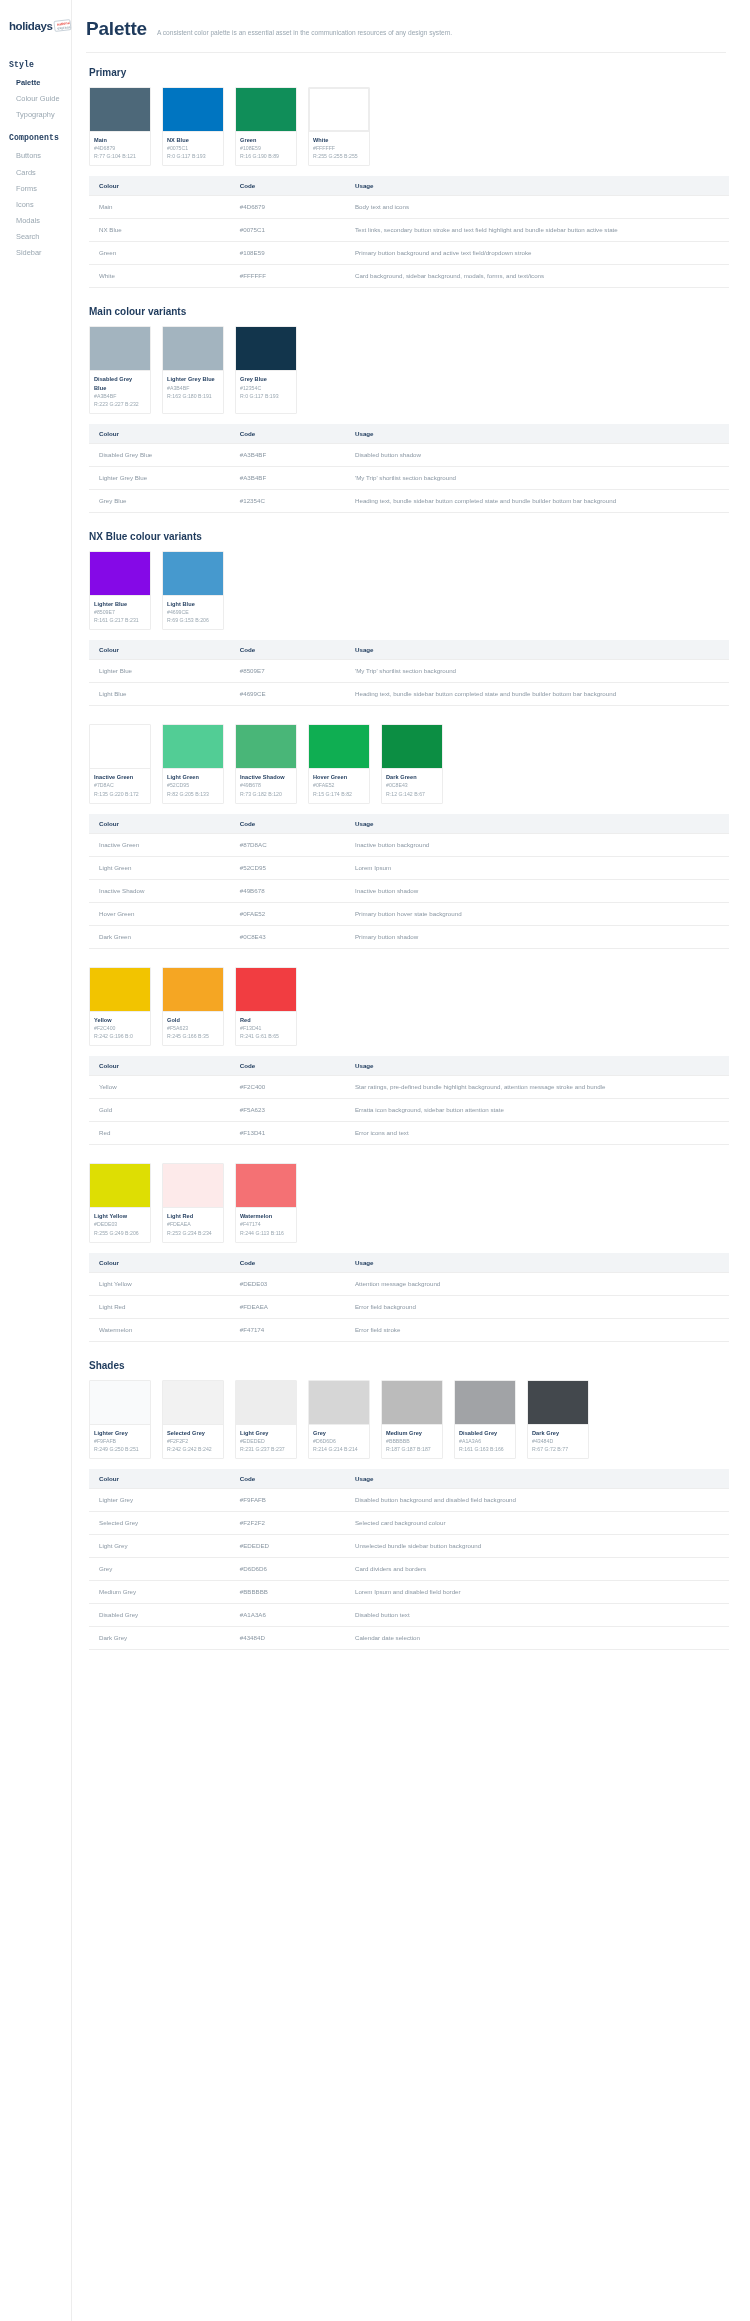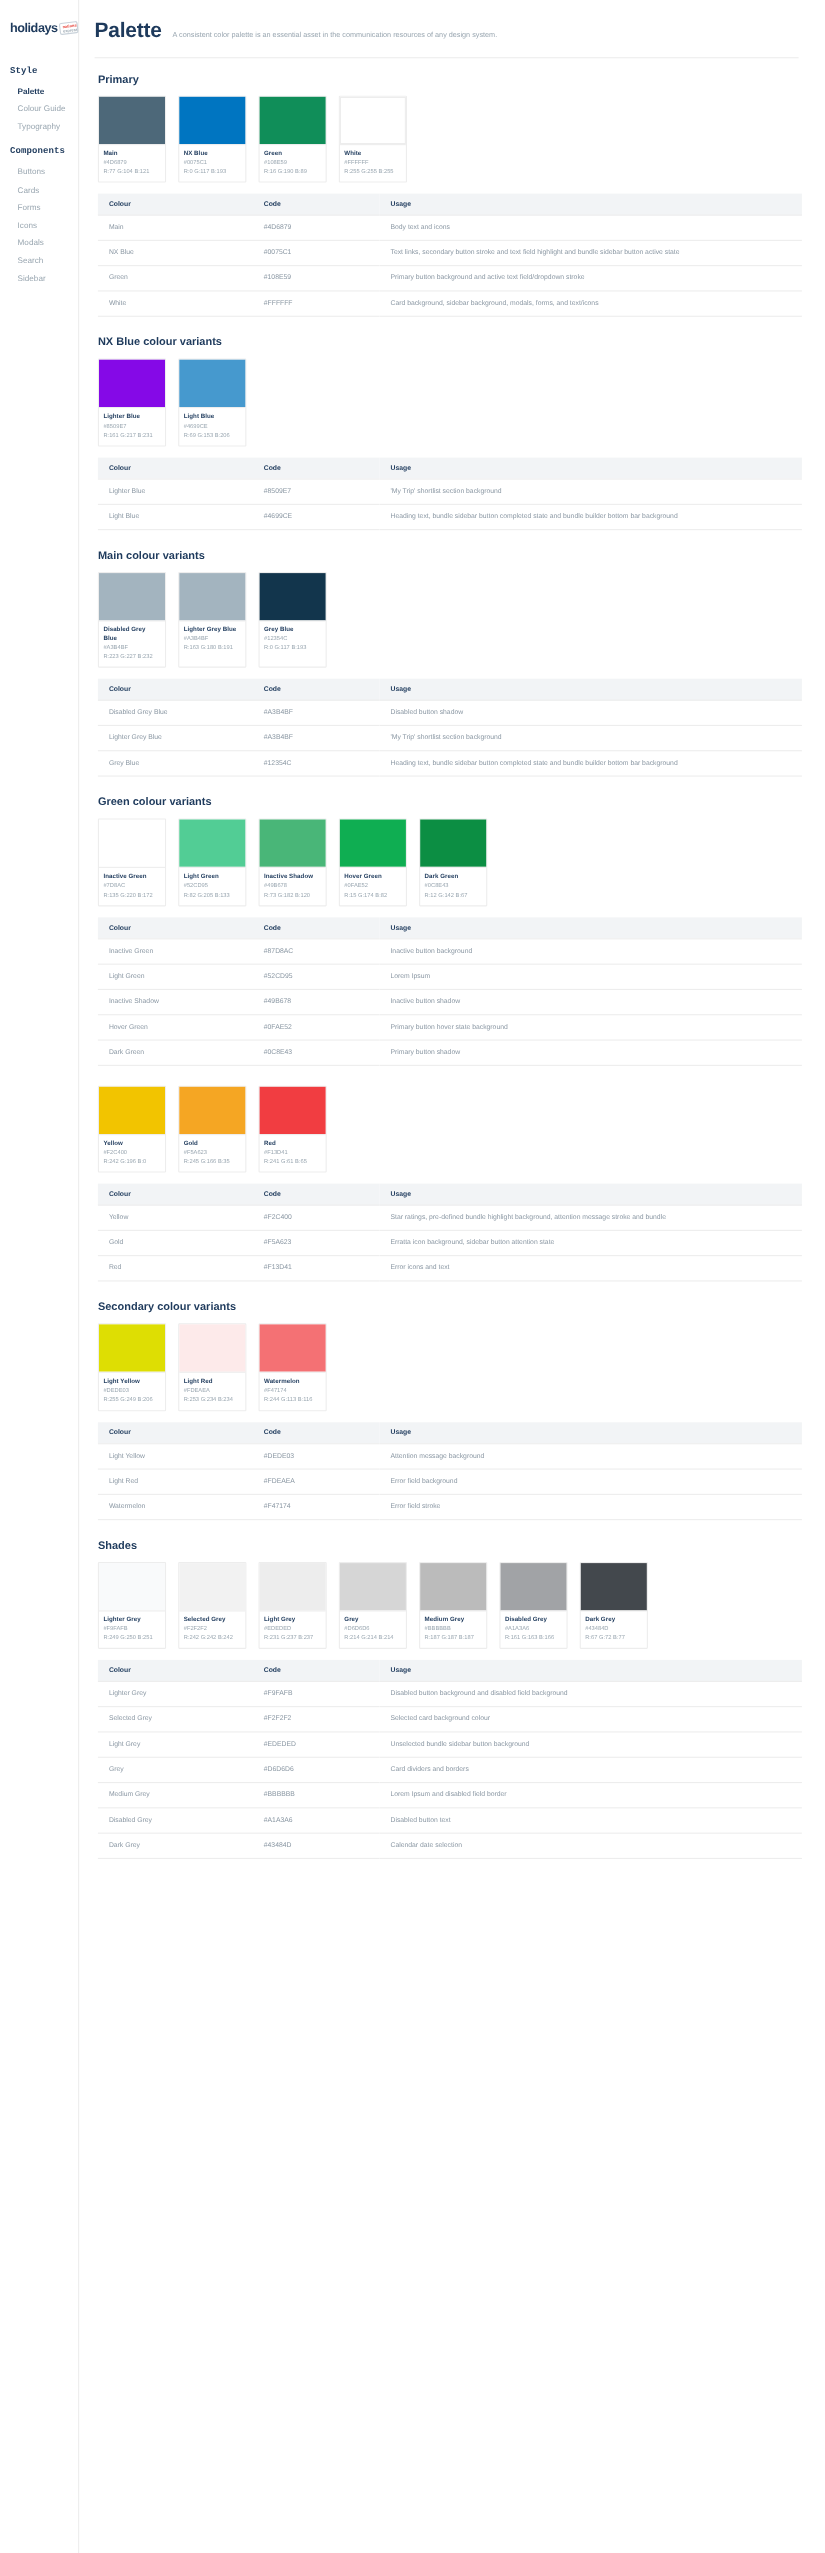--- a/index.html
+++ b/index.html
@@ -281,128 +281,127 @@
               </tr>
               <tr>
                 <td>White</td>
                 <td>#FFFFFF</td>
                 <td>Card background, sidebar background, modals, forms, and text/icons</td>
               </tr>
             </tbody>
           </table>
         </section>
         <section class="section">
-          <h2 class="section-title">NX Blue colour variants</h2>
+          <h2 class="section-title">Main colour variants</h2>
           <div class="swatch-row">
             <div class="swatch">
-              <span class="chip" style="background: rgb(133, 9, 231);"></span>
-              <div class="meta">
-                <div class="nm">Lighter Blue</div>
-                <div class="hx">#8509E7</div>
-                <div class="rgb">R:161 G:217 B:231</div>
-              </div>
-            </div>
-            <div class="swatch">
-              <span class="chip" style="background: rgb(70, 153, 206);"></span>
-              <div class="meta">
-                <div class="nm">Light Blue</div>
-                <div class="hx">#4699CE</div>
-                <div class="rgb">R:69 G:153 B:206</div>
+              <span class="chip" style="background: rgb(163, 180, 191);"></span>
+              <div class="meta">
+                <div class="nm">Disabled Grey Blue</div>
+                <div class="hx">#A3B4BF</div>
+                <div class="rgb">R:223 G:227 B:232</div>
+              </div>
+            </div>
+            <div class="swatch">
+              <span class="chip" style="background: rgb(163, 180, 191);"></span>
+              <div class="meta">
+                <div class="nm">Lighter Grey Blue</div>
+                <div class="hx">#A3B4BF</div>
+                <div class="rgb">R:163 G:180 B:191</div>
+              </div>
+            </div>
+            <div class="swatch">
+              <span class="chip" style="background: rgb(18, 53, 76);"></span>
+              <div class="meta">
+                <div class="nm">Grey Blue</div>
+                <div class="hx">#12354C</div>
+                <div class="rgb">R:0 G:117 B:193</div>
               </div>
             </div>
           </div>
           <table class="usage">
             <colgroup>
               <col class="c-name">
               <col class="c-code">
               <col class="c-use">
             </colgroup>
             <thead>
               <tr>
                 <th>Colour</th>
                 <th>Code</th>
                 <th>Usage</th>
               </tr>
             </thead>
             <tbody>
               <tr>
-                <td>Lighter Blue</td>
-                <td>#8509E7</td>
+                <td>Disabled Grey Blue</td>
+                <td>#A3B4BF</td>
+                <td>Disabled button shadow</td>
+              </tr>
+              <tr>
+                <td>Lighter Grey Blue</td>
+                <td>#A3B4BF</td>
                 <td>'My Trip' shortlist section background</td>
               </tr>
               <tr>
-                <td>Light Blue</td>
-                <td>#4699CE</td>
+                <td>Grey Blue</td>
+                <td>#12354C</td>
                 <td>Heading text, bundle sidebar button completed state and bundle builder bottom bar background</td>
               </tr>
             </tbody>
           </table>
         </section>
         <section class="section">
-          <h2 class="section-title">Main colour variants</h2>
+          <h2 class="section-title">NX Blue colour variants</h2>
           <div class="swatch-row">
             <div class="swatch">
-              <span class="chip" style="background: rgb(163, 180, 191);"></span>
-              <div class="meta">
-                <div class="nm">Disabled Grey Blue</div>
-                <div class="hx">#A3B4BF</div>
-                <div class="rgb">R:223 G:227 B:232</div>
-              </div>
-            </div>
-            <div class="swatch">
-              <span class="chip" style="background: rgb(163, 180, 191);"></span>
-              <div class="meta">
-                <div class="nm">Lighter Grey Blue</div>
-                <div class="hx">#A3B4BF</div>
-                <div class="rgb">R:163 G:180 B:191</div>
-              </div>
-            </div>
-            <div class="swatch">
-              <span class="chip" style="background: rgb(18, 53, 76);"></span>
-              <div class="meta">
-                <div class="nm">Grey Blue</div>
-                <div class="hx">#12354C</div>
-                <div class="rgb">R:0 G:117 B:193</div>
+              <span class="chip" style="background: rgb(133, 9, 231);"></span>
+              <div class="meta">
+                <div class="nm">Lighter Blue</div>
+                <div class="hx">#8509E7</div>
+                <div class="rgb">R:161 G:217 B:231</div>
+              </div>
+            </div>
+            <div class="swatch">
+              <span class="chip" style="background: rgb(70, 153, 206);"></span>
+              <div class="meta">
+                <div class="nm">Light Blue</div>
+                <div class="hx">#4699CE</div>
+                <div class="rgb">R:69 G:153 B:206</div>
               </div>
             </div>
           </div>
           <table class="usage">
             <colgroup>
               <col class="c-name">
               <col class="c-code">
               <col class="c-use">
             </colgroup>
             <thead>
               <tr>
                 <th>Colour</th>
                 <th>Code</th>
                 <th>Usage</th>
               </tr>
             </thead>
             <tbody>
               <tr>
-                <td>Disabled Grey Blue</td>
-                <td>#A3B4BF</td>
-                <td>Disabled button shadow</td>
-              </tr>
-              <tr>
-                <td>Lighter Grey Blue</td>
-                <td>#A3B4BF</td>
+                <td>Lighter Blue</td>
+                <td>#8509E7</td>
                 <td>'My Trip' shortlist section background</td>
               </tr>
               <tr>
-                <td>Grey Blue</td>
-                <td>#12354C</td>
+                <td>Light Blue</td>
+                <td>#4699CE</td>
                 <td>Heading text, bundle sidebar button completed state and bundle builder bottom bar background</td>
               </tr>
             </tbody>
           </table>
         </section>
         <section class="section">
-          <h2 class="section-title">Green colour variants</h2>
           <div class="swatch-row">
             <div class="swatch">
               <span class="chip"></span>
               <div class="meta">
                 <div class="nm">Inactive Green</div>
                 <div class="hx">#7D8AC</div>
                 <div class="rgb">R:135 G:220 B:172</div>
               </div>
             </div>
             <div class="swatch">
@@ -533,21 +532,20 @@
               </tr>
               <tr>
                 <td>Red</td>
                 <td>#F13D41</td>
                 <td>Error icons and text</td>
               </tr>
             </tbody>
           </table>
         </section>
         <section class="section">
-          <h2 class="section-title">Secondary colour variants</h2>
           <div class="swatch-row">
             <div class="swatch">
               <span class="chip" style="background: rgb(222, 222, 3);"></span>
               <div class="meta">
                 <div class="nm">Light Yellow</div>
                 <div class="hx">#DEDE03</div>
                 <div class="rgb">R:255 G:249 B:206</div>
               </div>
             </div>
             <div class="swatch">

